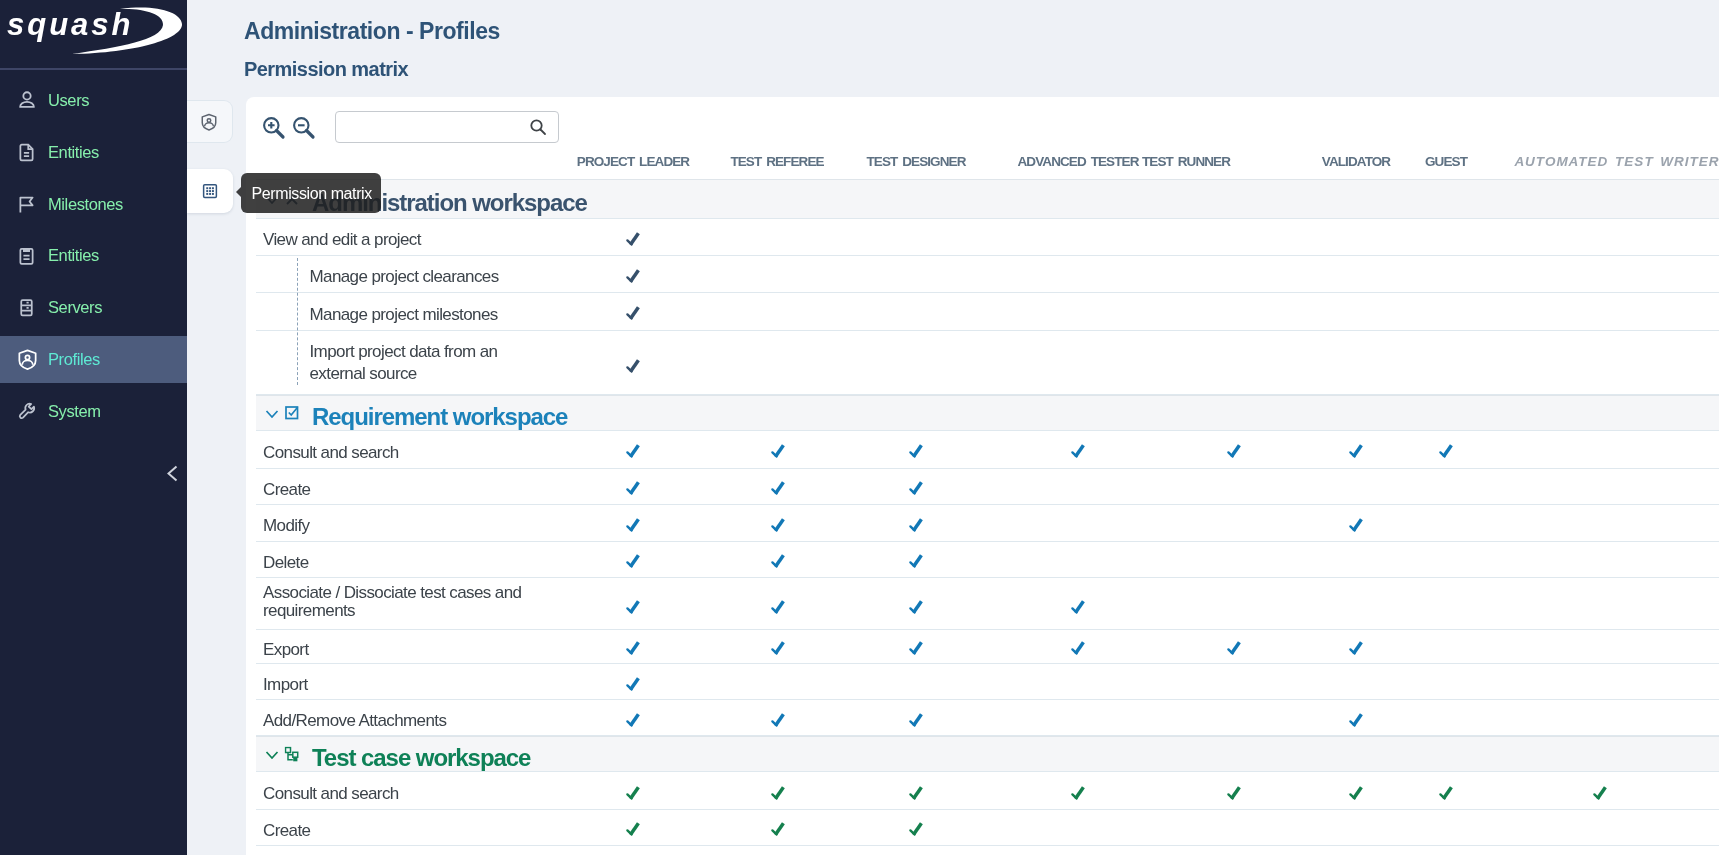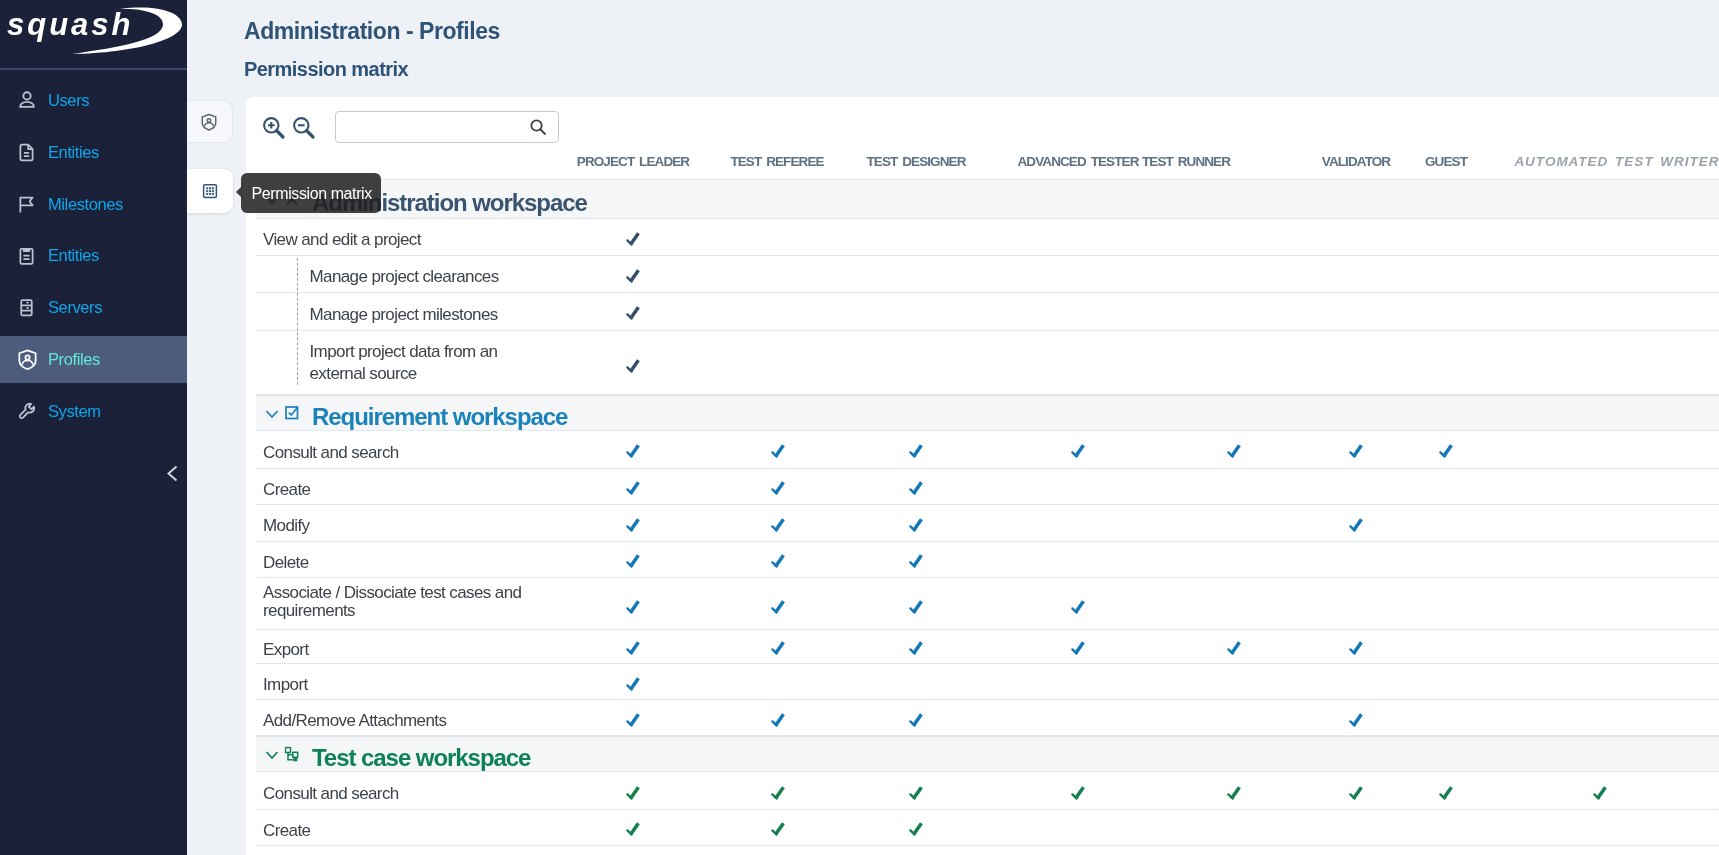--- a/index.html
+++ b/index.html
@@ -1,20 +1,20 @@
 <!DOCTYPE html>
 <html><head>
 <meta charset="utf-8">
 <style>
 * { margin:0; padding:0; box-sizing:border-box; }
 html,body { width:1719px; height:855px; overflow:hidden; font-family:"Liberation Sans", sans-serif; background:#eef1f6; }
 .abs { position:absolute; }
 
 #sidebar { position:absolute; left:0; top:0; width:187px; height:855px; background:#1b2139; }
-.mitem { position:absolute; left:0; width:187px; height:47px; color:#0ea5e9; font-size:16.5px; letter-spacing:-0.4px; display:flex; align-items:center; }
+.mitem { position:absolute; left:0; width:187px; height:47px; color:#86efac; font-size:16.5px; letter-spacing:-0.4px; display:flex; align-items:center; }
 .mitem svg { position:absolute; left:16px; }
 .mitem span { position:absolute; left:48px; }
 .mitem.active { background:#4d5c7d; color:#5eead4; }
 
 
 #h1 { position:absolute; left:244px; top:10px; font-size:23px; font-weight:700; color:#2e5377; letter-spacing:-0.45px;margin-top:8px; }
 #h2 { position:absolute; left:244px; top:58px; font-size:20px; font-weight:700; color:#2e5377; letter-spacing:-0.55px; }
 
 #btn1 { position:absolute; left:187px; top:100px; width:45.5px; height:43px; background:#f5f7fa; border:1px solid #dfe7ee; border-left:none; border-radius:0 9px 9px 0; }
 #btn2 { position:absolute; left:187px; top:168.5px; width:45.5px; height:44px; background:#fff; border-radius:0 9px 9px 0; box-shadow:0 1px 3px rgba(80,100,120,0.18); }

